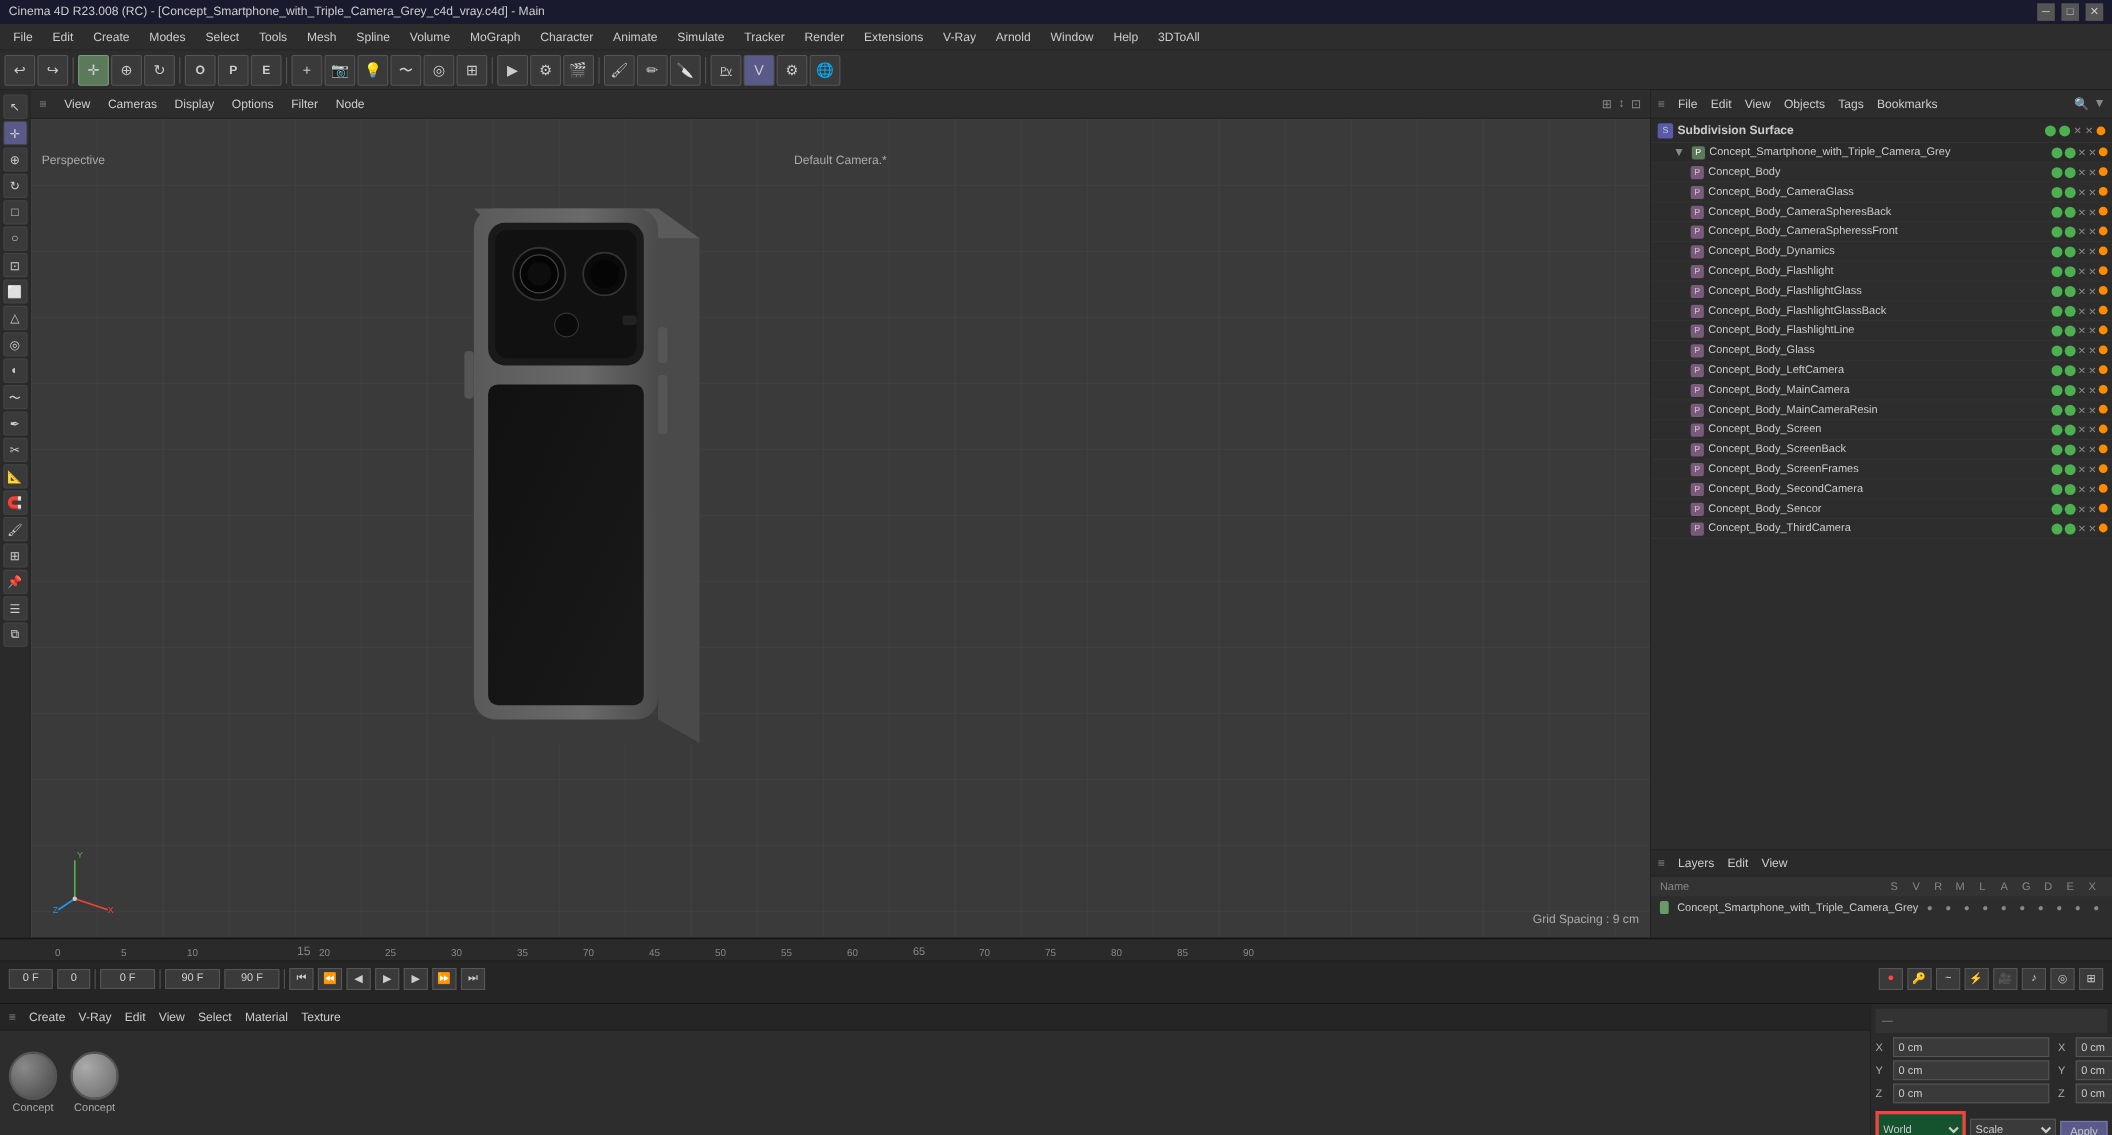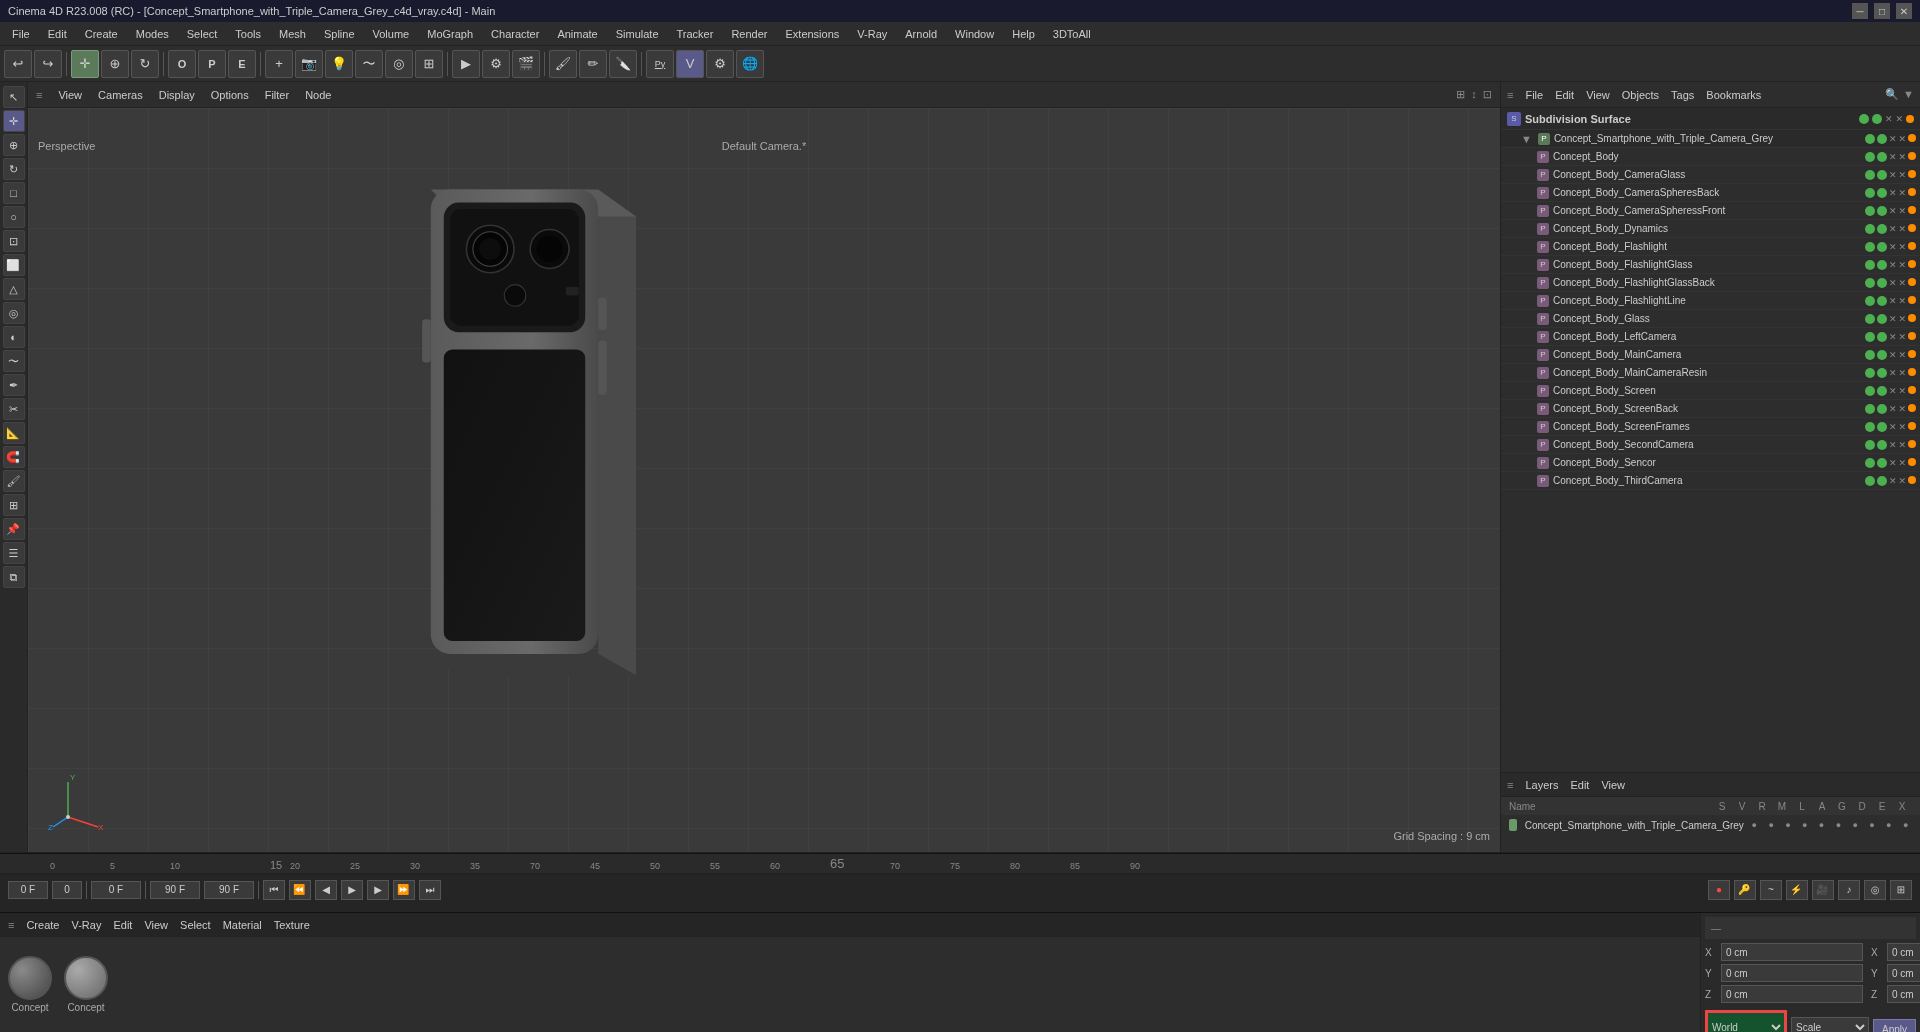--- a/index.html
+++ b/index.html
@@ -968,21 +968,21 @@
         <span style="position:absolute;left:180px;bottom:2px;font-size:11px;color:#888;margin-left:40px;">15</span>
         <span style="position:absolute;left:240px;bottom:2px;font-size:9px;color:#888;">20</span>
         <span style="position:absolute;left:300px;bottom:2px;font-size:9px;color:#888;">25</span>
         <span style="position:absolute;left:360px;bottom:2px;font-size:9px;color:#888;">30</span>
         <span style="position:absolute;left:420px;bottom:2px;font-size:9px;color:#888;">35</span>
         <span style="position:absolute;left:480px;bottom:2px;font-size:9px;color:#888;">70</span>
         <span style="position:absolute;left:540px;bottom:2px;font-size:9px;color:#888;">45</span>
         <span style="position:absolute;left:600px;bottom:2px;font-size:9px;color:#888;">50</span>
         <span style="position:absolute;left:660px;bottom:2px;font-size:9px;color:#888;">55</span>
         <span style="position:absolute;left:720px;bottom:2px;font-size:9px;color:#888;">60</span>
-        <span style="position:absolute;left:780px;bottom:2px;font-size:13px;color:#888;">65</span>
+        <span style="position:absolute;left:780px;bottom:2px;font-size:10px;color:#888;">65</span>
         <span style="position:absolute;left:840px;bottom:2px;font-size:9px;color:#888;">70</span>
         <span style="position:absolute;left:900px;bottom:2px;font-size:9px;color:#888;">75</span>
         <span style="position:absolute;left:960px;bottom:2px;font-size:9px;color:#888;">80</span>
         <span style="position:absolute;left:1020px;bottom:2px;font-size:9px;color:#888;">85</span>
         <span style="position:absolute;left:1080px;bottom:2px;font-size:9px;color:#888;">90</span>
       </div>
     </div>
 
     <div id="timeline-controls" style="height:30px; background:#252525; display:flex; align-items:center; padding:0 8px; gap:4px;">
       <input class="tc-input" type="text" style="width: 40px;" value="0 F">

